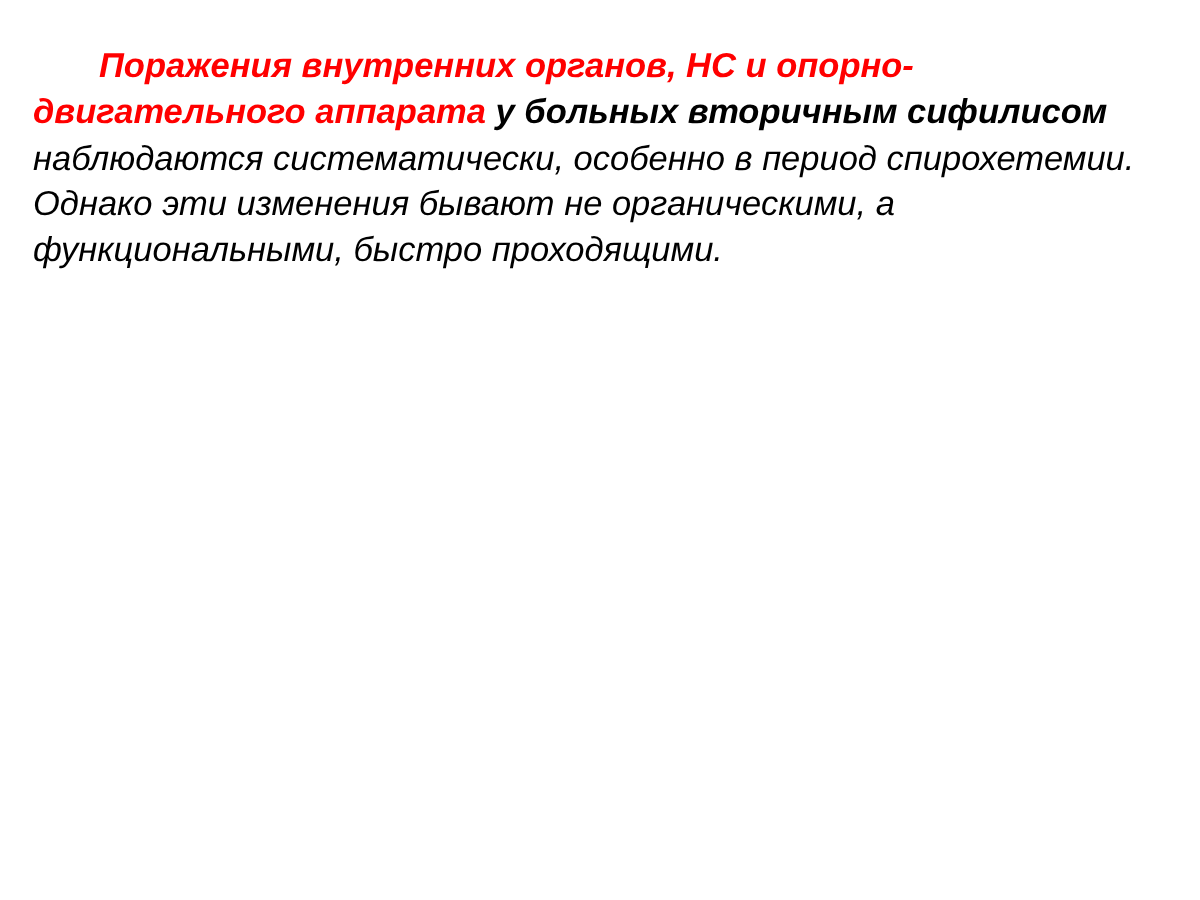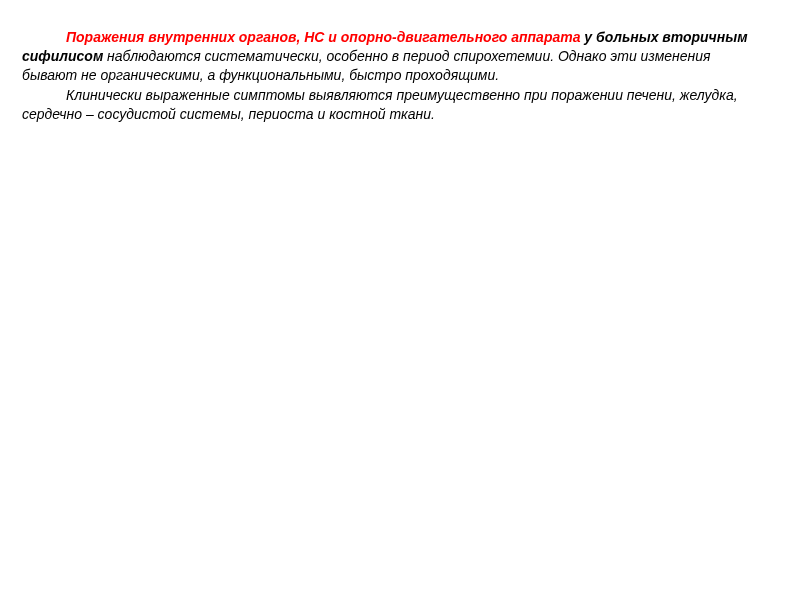--- a/index.html
+++ b/index.html
@@ -14,21 +14,21 @@
     overflow: hidden;
   }
   .slide {
     position: relative;
     width: 800px;
     height: 600px;
     box-sizing: border-box;
     padding: 28px 34px 0 22px;
   }
   .body-text {
-    font-size: 14px;
+    font-size: 23px;
     line-height: 1.34;
     font-style: italic;
     color: #000000;
     text-align: left;
   }
   .para {
     margin: 0;
     text-indent: 44px;
   }
   .para + .para {
@@ -49,15 +49,14 @@
     font-weight: normal;
     font-style: italic;
   }
 </style>
 </head>
 <body>
 
 <div class="slide">
   <div class="body-text">
     <p class="para"><span class="accent-bold">Поражения внутренних органов, НС и опорно-двигательного аппарата </span><span class="black-bold">у больных вторичным сифилисом</span><span class="plain"> наблюдаются систематически, особенно в период спирохетемии. Однако эти изменения бывают не органическими, а функциональными, быстро проходящими.</span></p>
-    <p class="para"><span class="plain">Клинически выраженные симптомы выявляются преимущественно при поражении печени, желудка, сердечно – сосудистой системы, периоста и костной ткани.</span></p>
   </div>
 </div>
 
 </body></html>

